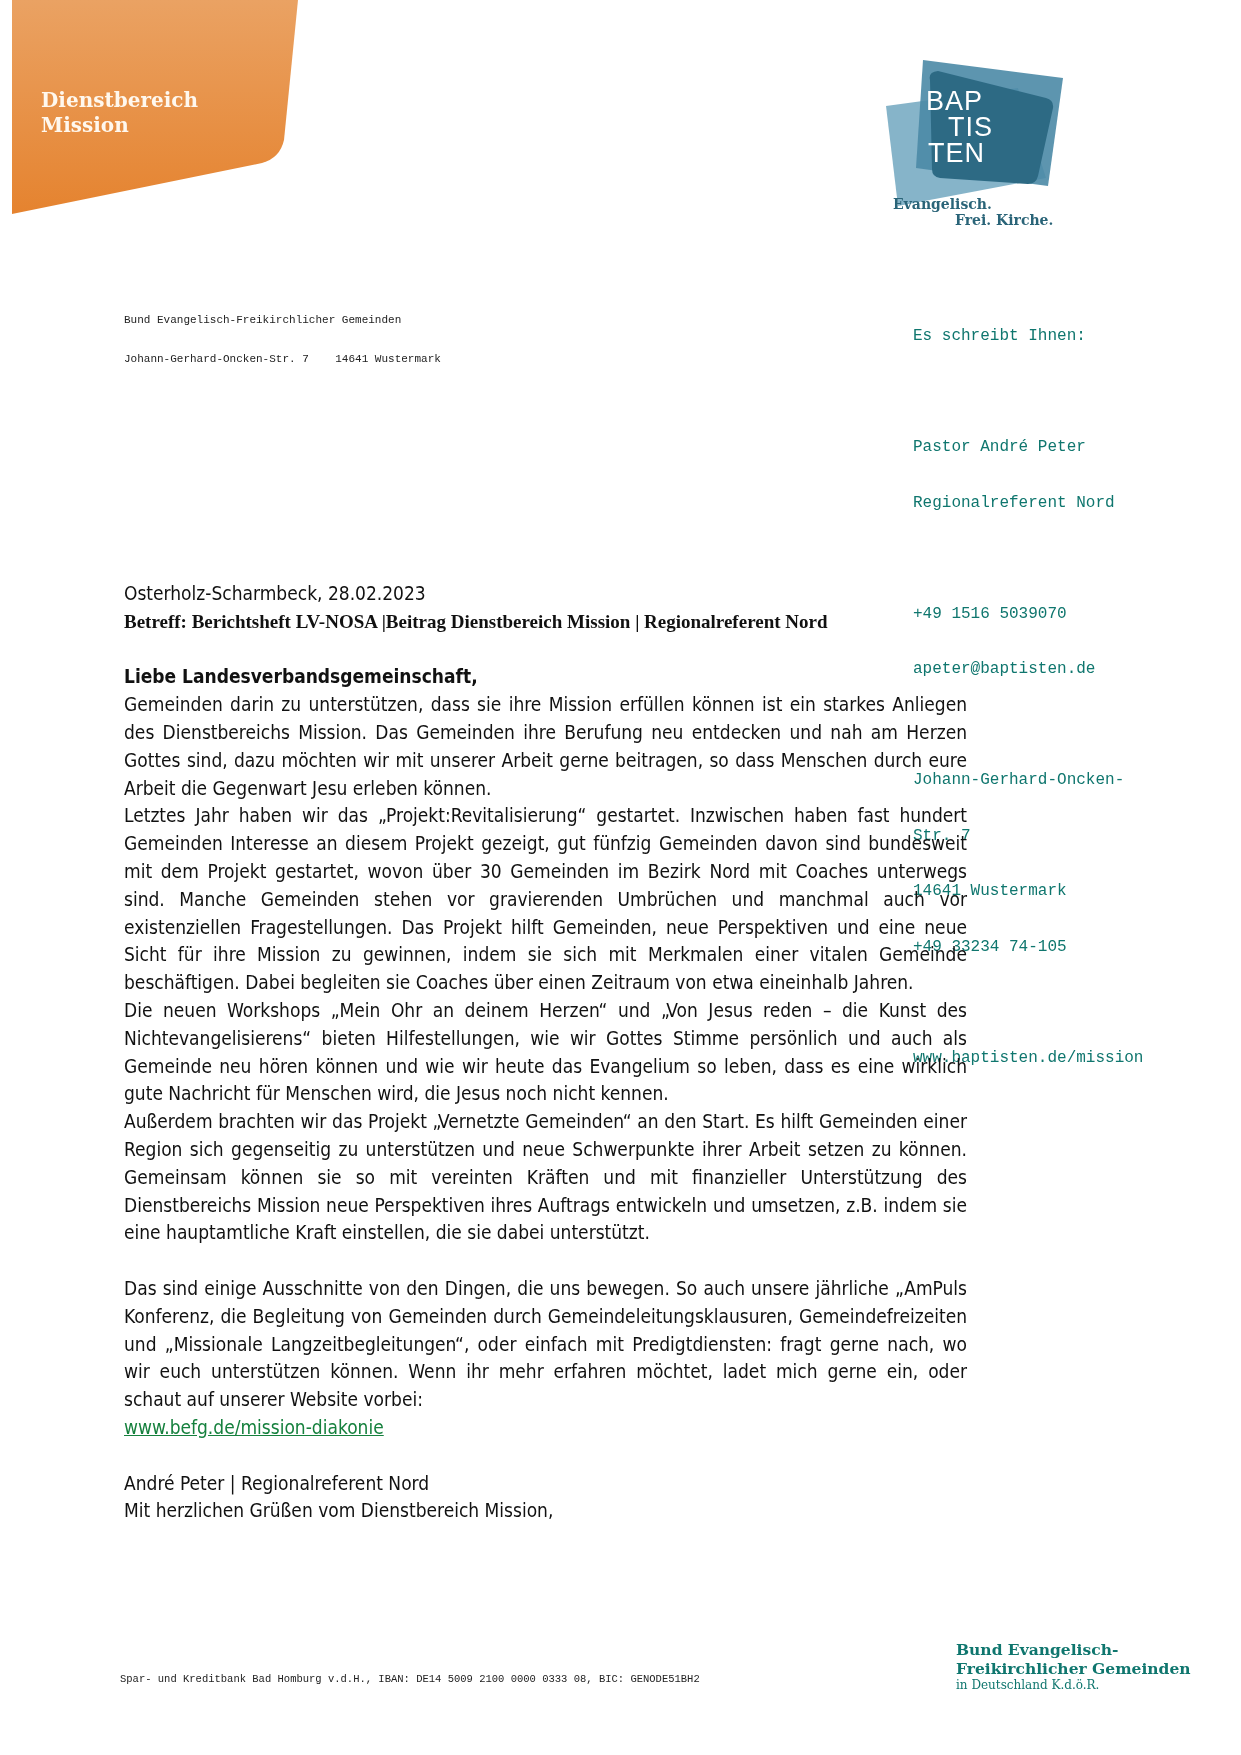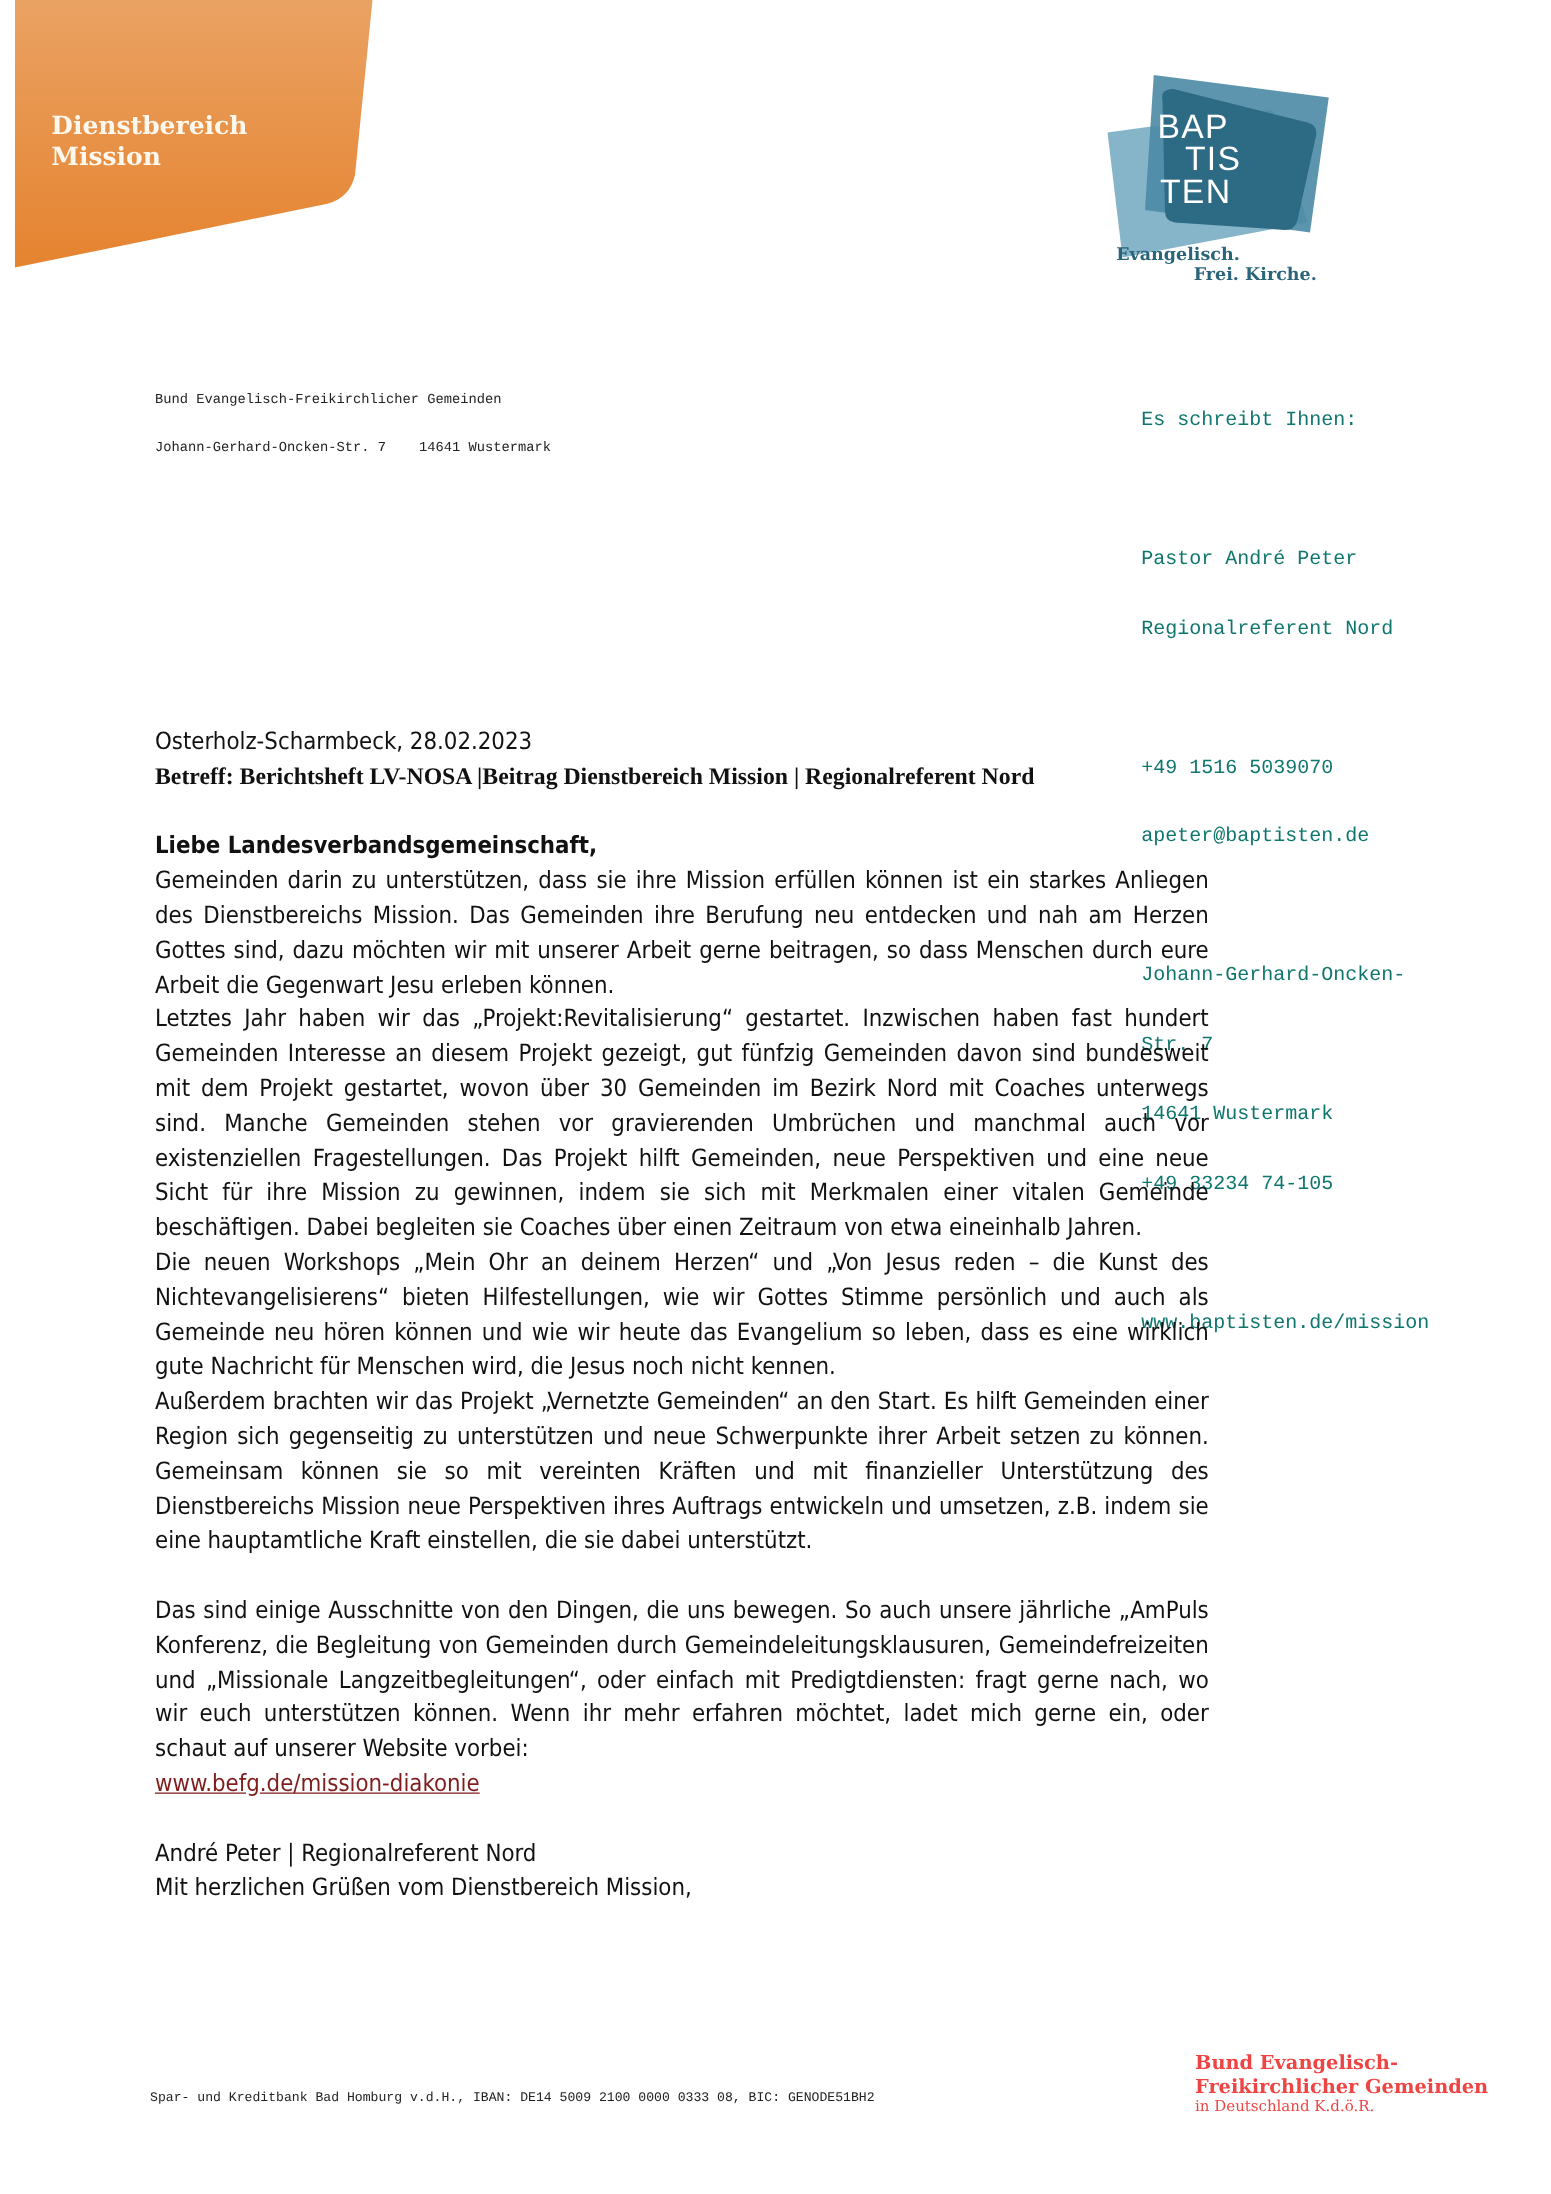--- a/index.html
+++ b/index.html
@@ -30,26 +30,26 @@
   .contact-block .gap { height: 18.5px; }
 
   .letter { position: absolute; left: 124px; top: 580px; width: 843px;
             font-family: "DejaVu Sans Condensed", "Liberation Sans Narrow", "Liberation Sans", sans-serif;
             font-size: 19px; line-height: 27.8px; color: #111; }
   .letter p { margin: 0; text-align: justify; }
   .date-line { margin: 0; }
   .subject { font-weight: bold; margin: 0 0 27.8px 0; font-family: Liberation Serif, serif; }
   .salutation { font-weight: bold; }
   .spacer { height: 27.8px; }
-  .link { color: #7f1d1d; text-decoration: underline; }
+  .link { color: #15803d; text-decoration: underline; }
   .last-line { text-align-last: left; }
 
   .footer-bank { position: absolute; left: 120px; top: 1673px; font-family: "Liberation Mono", monospace;
                  font-size: 10.5px; color: #222; white-space: pre; }
-  .footer-org { position: absolute; left: 956px; top: 1640px; color: #ef4444;
+  .footer-org { position: absolute; left: 956px; top: 1640px; color: #0f766e;
                 font-family: "DejaVu Serif", serif; }
   .footer-org .o1, .footer-org .o2 { font-weight: bold; font-size: 15.5px; line-height: 19px; }
   .footer-org .o3 { font-size: 12px; line-height: 14px; }
 </style>
 </head>
 <body>
 
 <div class="orange-banner">
   <svg width="290" height="220" viewBox="0 0 290 220">
     <defs>

